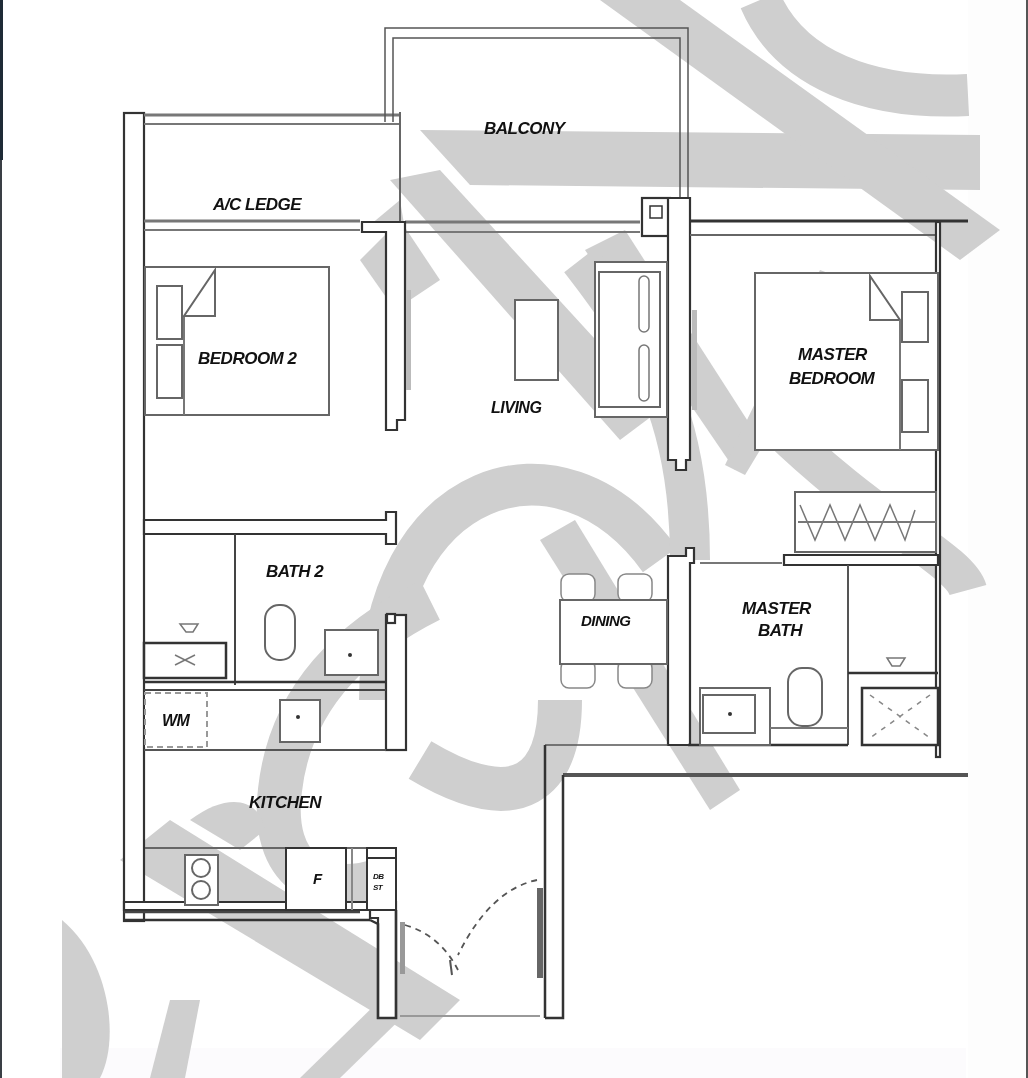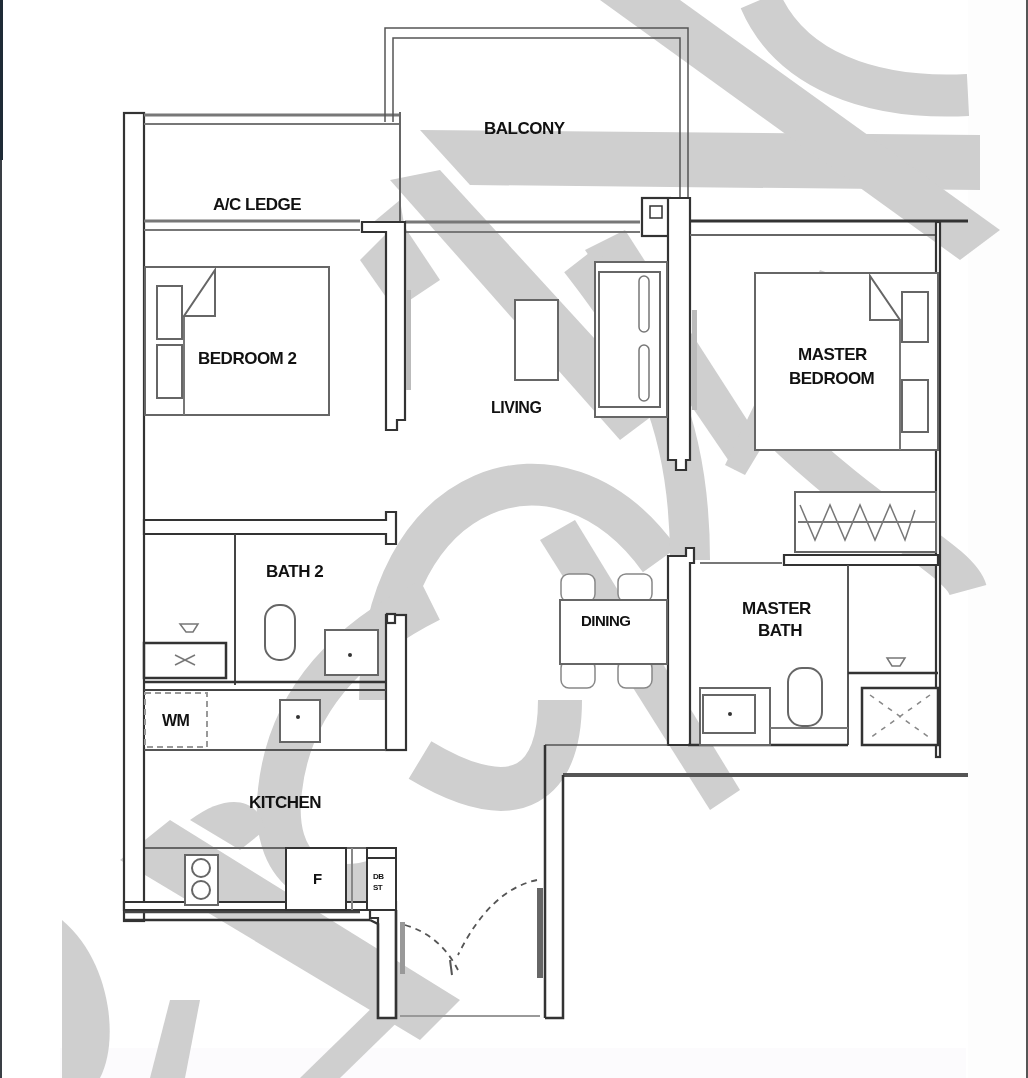--- a/index.html
+++ b/index.html
@@ -1,17 +1,17 @@
 <!DOCTYPE html>
 <html><head>
 <meta charset="utf-8">
 <style>
   html, body { margin: 0; padding: 0; background: #ffffff; }
   body { width: 1028px; height: 1078px; overflow: hidden; position: relative; font-family: "Liberation Sans", sans-serif; }
-  .frame { position: absolute; left: 0; top: 0; width: 1028px; height: 1078px; }
+  .frame { position: absolute; left: 0; top: 0; width: 1028px; height: 1078px; font-style: italic; }
   .left-edge { position: absolute; left: 0; top: 0; width: 2px; height: 1078px; background: #3a3f45; }
   .left-edge-top { position: absolute; left: 0; top: 0; width: 3px; height: 160px; background: #1e2a36; }
   .right-edge { position: absolute; right: 0; top: 0; width: 2px; height: 1078px; background: #555; }
   .right-strip { position: absolute; left: 968px; top: 0; width: 58px; height: 1078px; background: #fdfdfd; }
   .bottom-strip { position: absolute; left: 60px; top: 1048px; width: 906px; height: 30px; background: #fcfbfd; }
   svg { position: absolute; left: 0; top: 0; }
   .room-label { font-family: "Liberation Sans", sans-serif; font-weight: bold; fill: #111; letter-spacing: -0.5px; }
   .wall { fill: #fff; stroke: #333; stroke-width: 2.2; }
   .thin { fill: none; stroke: #555; stroke-width: 1.5; }
   .furn { fill: #fff; stroke: #666; stroke-width: 2; }

